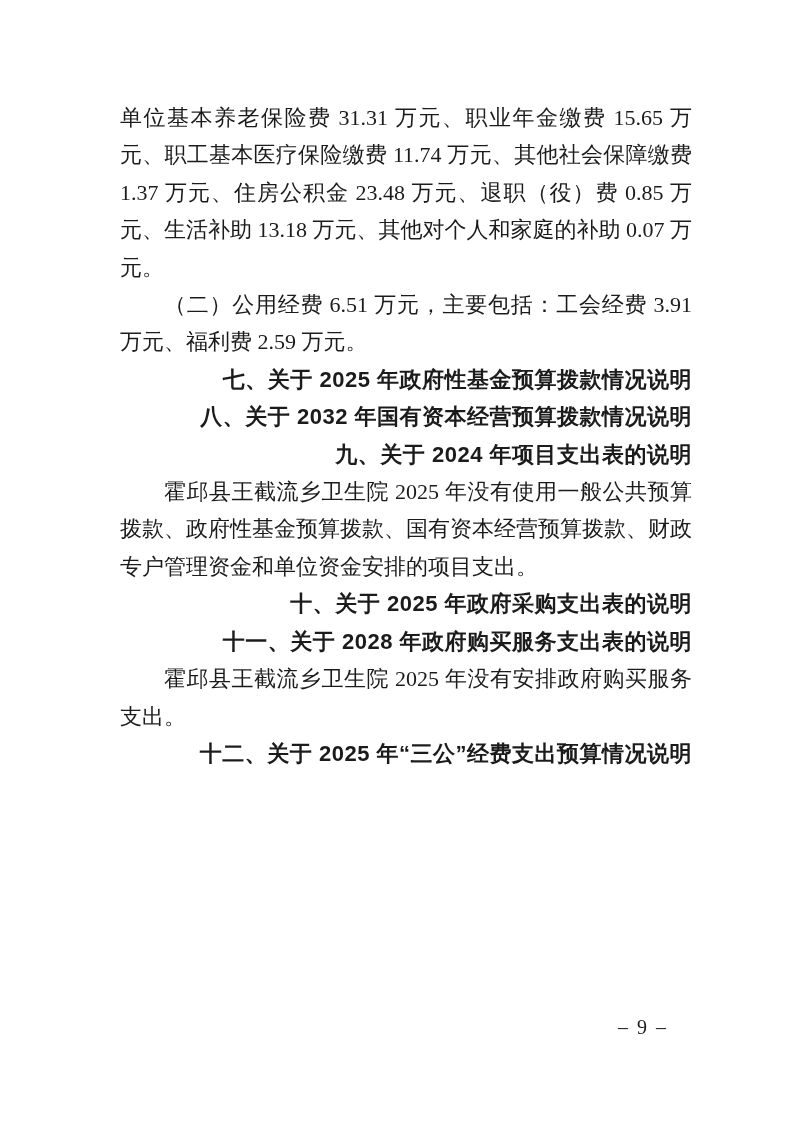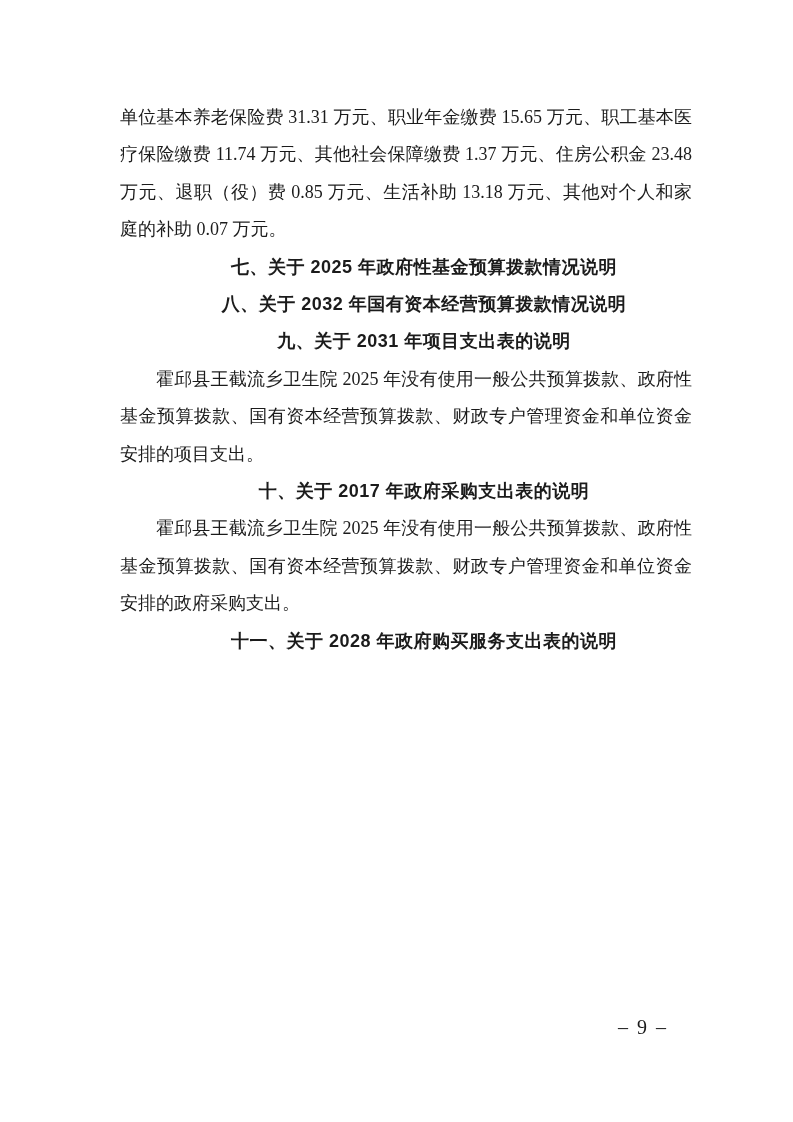--- a/index.html
+++ b/index.html
@@ -14,60 +14,62 @@
     background: #ffffff;
     overflow: hidden;
     font-family: "Liberation Serif", "DejaVu Serif", serif;
     color: #1b1b1b;
   }
   .content {
     position: absolute;
     left: 120px;
     top: 99px;
     width: 572px;
-    font-size: 18px;
+    font-size: 22px;
     line-height: 37.4px;
     text-align: justify;
   }
   .content p {
     margin: 0;
     padding: 0;
   }
   .body-para {
     text-indent: 2em;
   }
   .body-para.no-indent {
     text-indent: 0;
   }
   .section-heading {
     font-family: "Liberation Sans", "DejaVu Sans", sans-serif;
     font-weight: 700;
     text-indent: 2em;
-    text-align: center;
+    text-align: right;
     letter-spacing: 0.5px;
   }
   .page-footer {
     position: absolute;
     left: 618px;
     top: 1015px;
     font-size: 20px;
     line-height: 24px;
     font-family: "Liberation Serif", "DejaVu Serif", serif;
     color: #1b1b1b;
     letter-spacing: 2px;
   }
 </style>
 </head>
 <body>
 
 <div class="page">
   <div class="content">
     <p class="body-para no-indent">单位基本养老保险费 31.31 万元、职业年金缴费 15.65 万元、职工基本医疗保险缴费 11.74 万元、其他社会保障缴费 1.37 万元、住房公积金 23.48 万元、退职（役）费 0.85 万元、生活补助 13.18 万元、其他对个人和家庭的补助 0.07 万元。</p>
+    <p class="body-para">（二）公用经费 6.51 万元，主要包括：工会经费 3.91 万元、福利费 2.59 万元。</p>
     <p class="section-heading">七、关于 2025 年政府性基金预算拨款情况说明</p>
     <p class="section-heading">八、关于 2032 年国有资本经营预算拨款情况说明</p>
-    <p class="section-heading">九、关于 2031 年项目支出表的说明</p>
+    <p class="section-heading">九、关于 2024 年项目支出表的说明</p>
     <p class="body-para">霍邱县王截流乡卫生院 2025 年没有使用一般公共预算拨款、政府性基金预算拨款、国有资本经营预算拨款、财政专户管理资金和单位资金安排的项目支出。</p>
-    <p class="section-heading">十、关于 2017 年政府采购支出表的说明</p>
-    <p class="body-para">霍邱县王截流乡卫生院 2025 年没有使用一般公共预算拨款、政府性基金预算拨款、国有资本经营预算拨款、财政专户管理资金和单位资金安排的政府采购支出。</p>
+    <p class="section-heading">十、关于 2025 年政府采购支出表的说明</p>
     <p class="section-heading">十一、关于 2028 年政府购买服务支出表的说明</p>
+    <p class="body-para">霍邱县王截流乡卫生院 2025 年没有安排政府购买服务支出。</p>
+    <p class="section-heading">十二、关于 2025 年“三公”经费支出预算情况说明</p>
   </div>
   <div class="page-footer">– 9 –</div>
 </div>
 
 </body></html>

